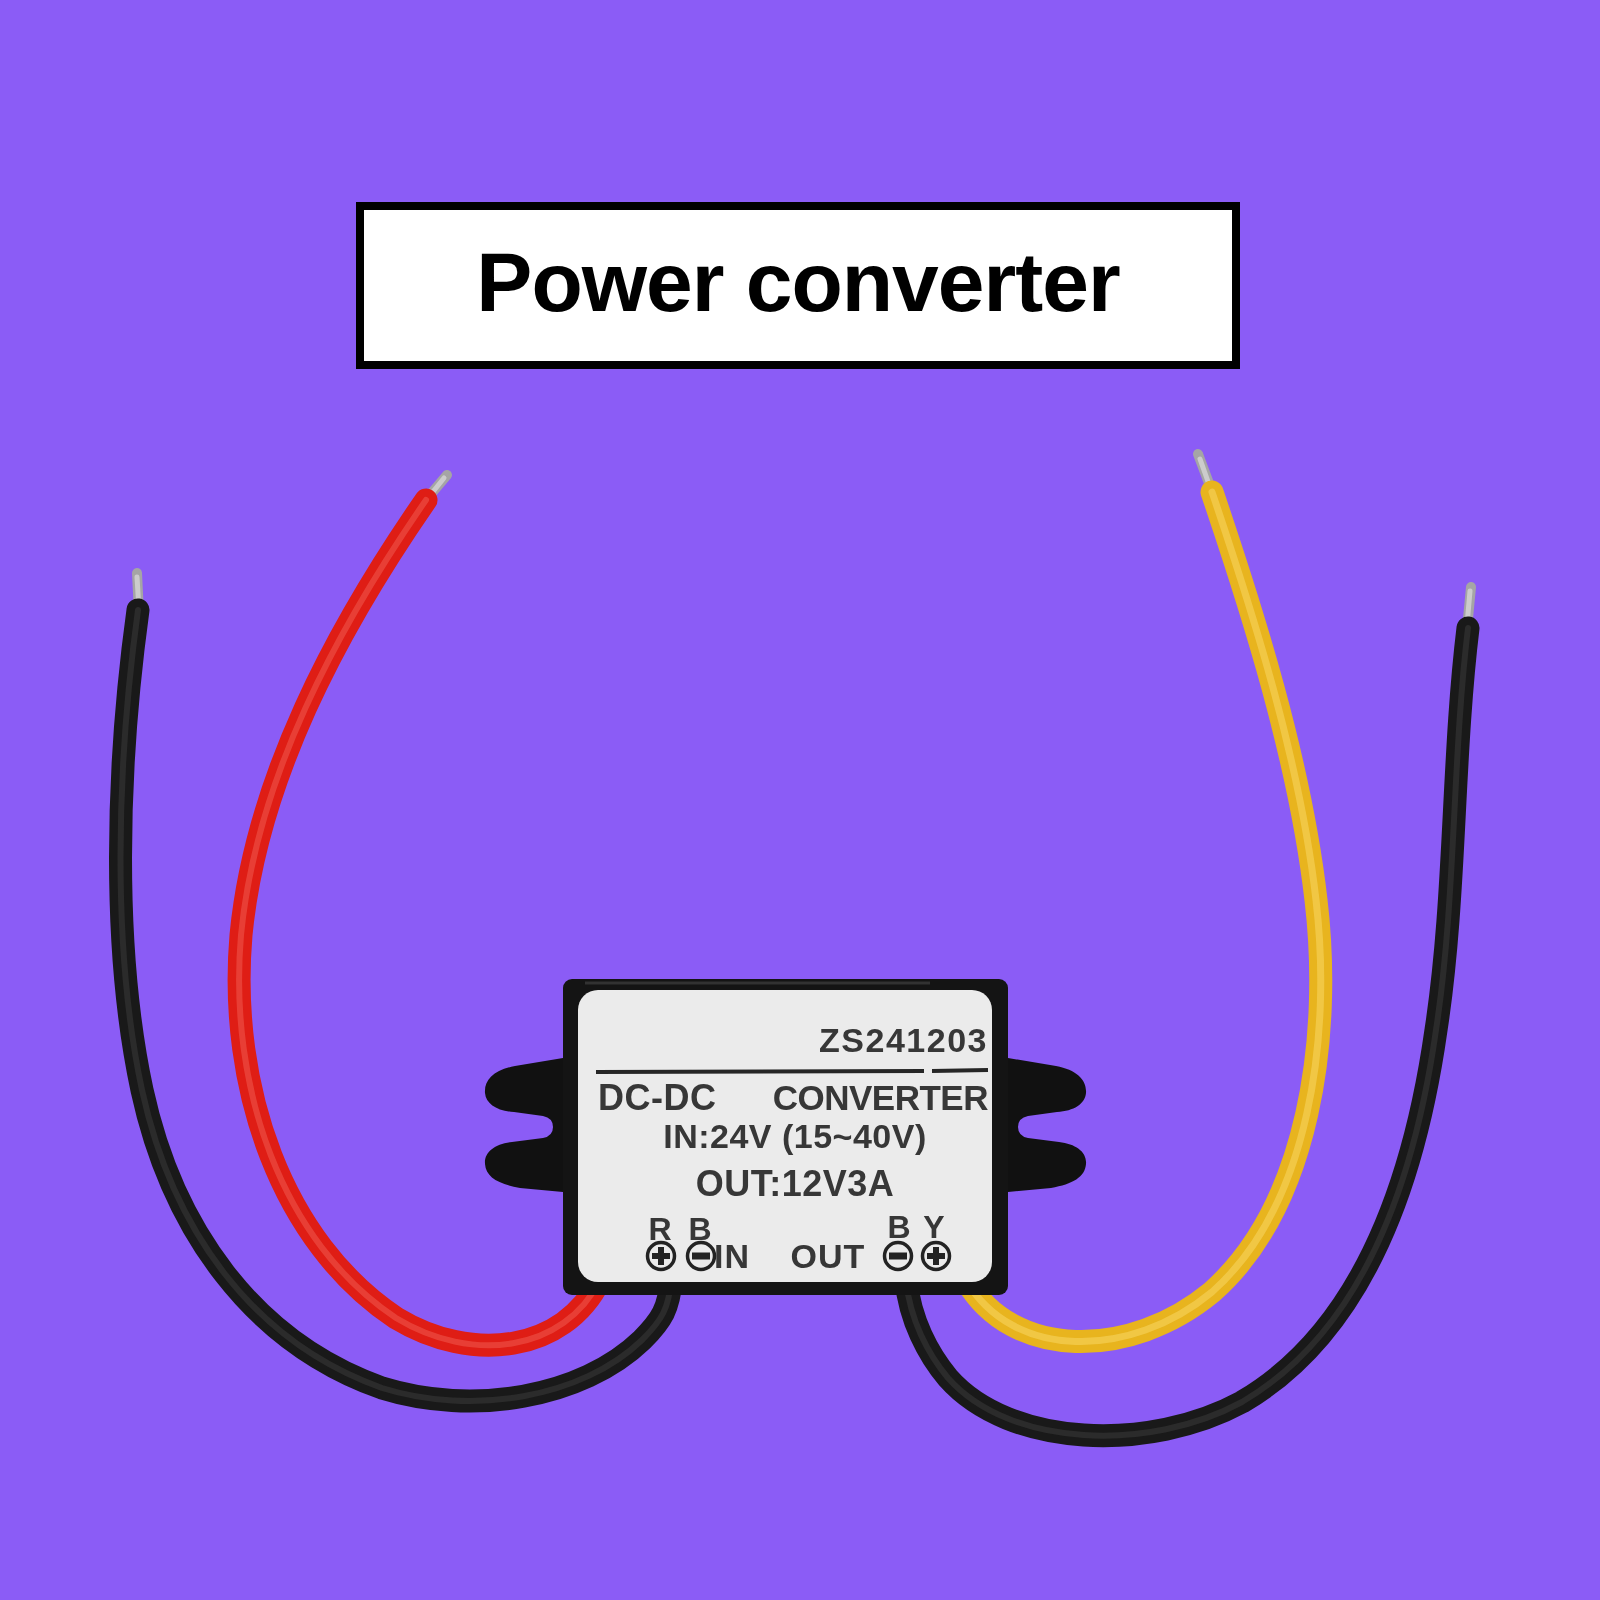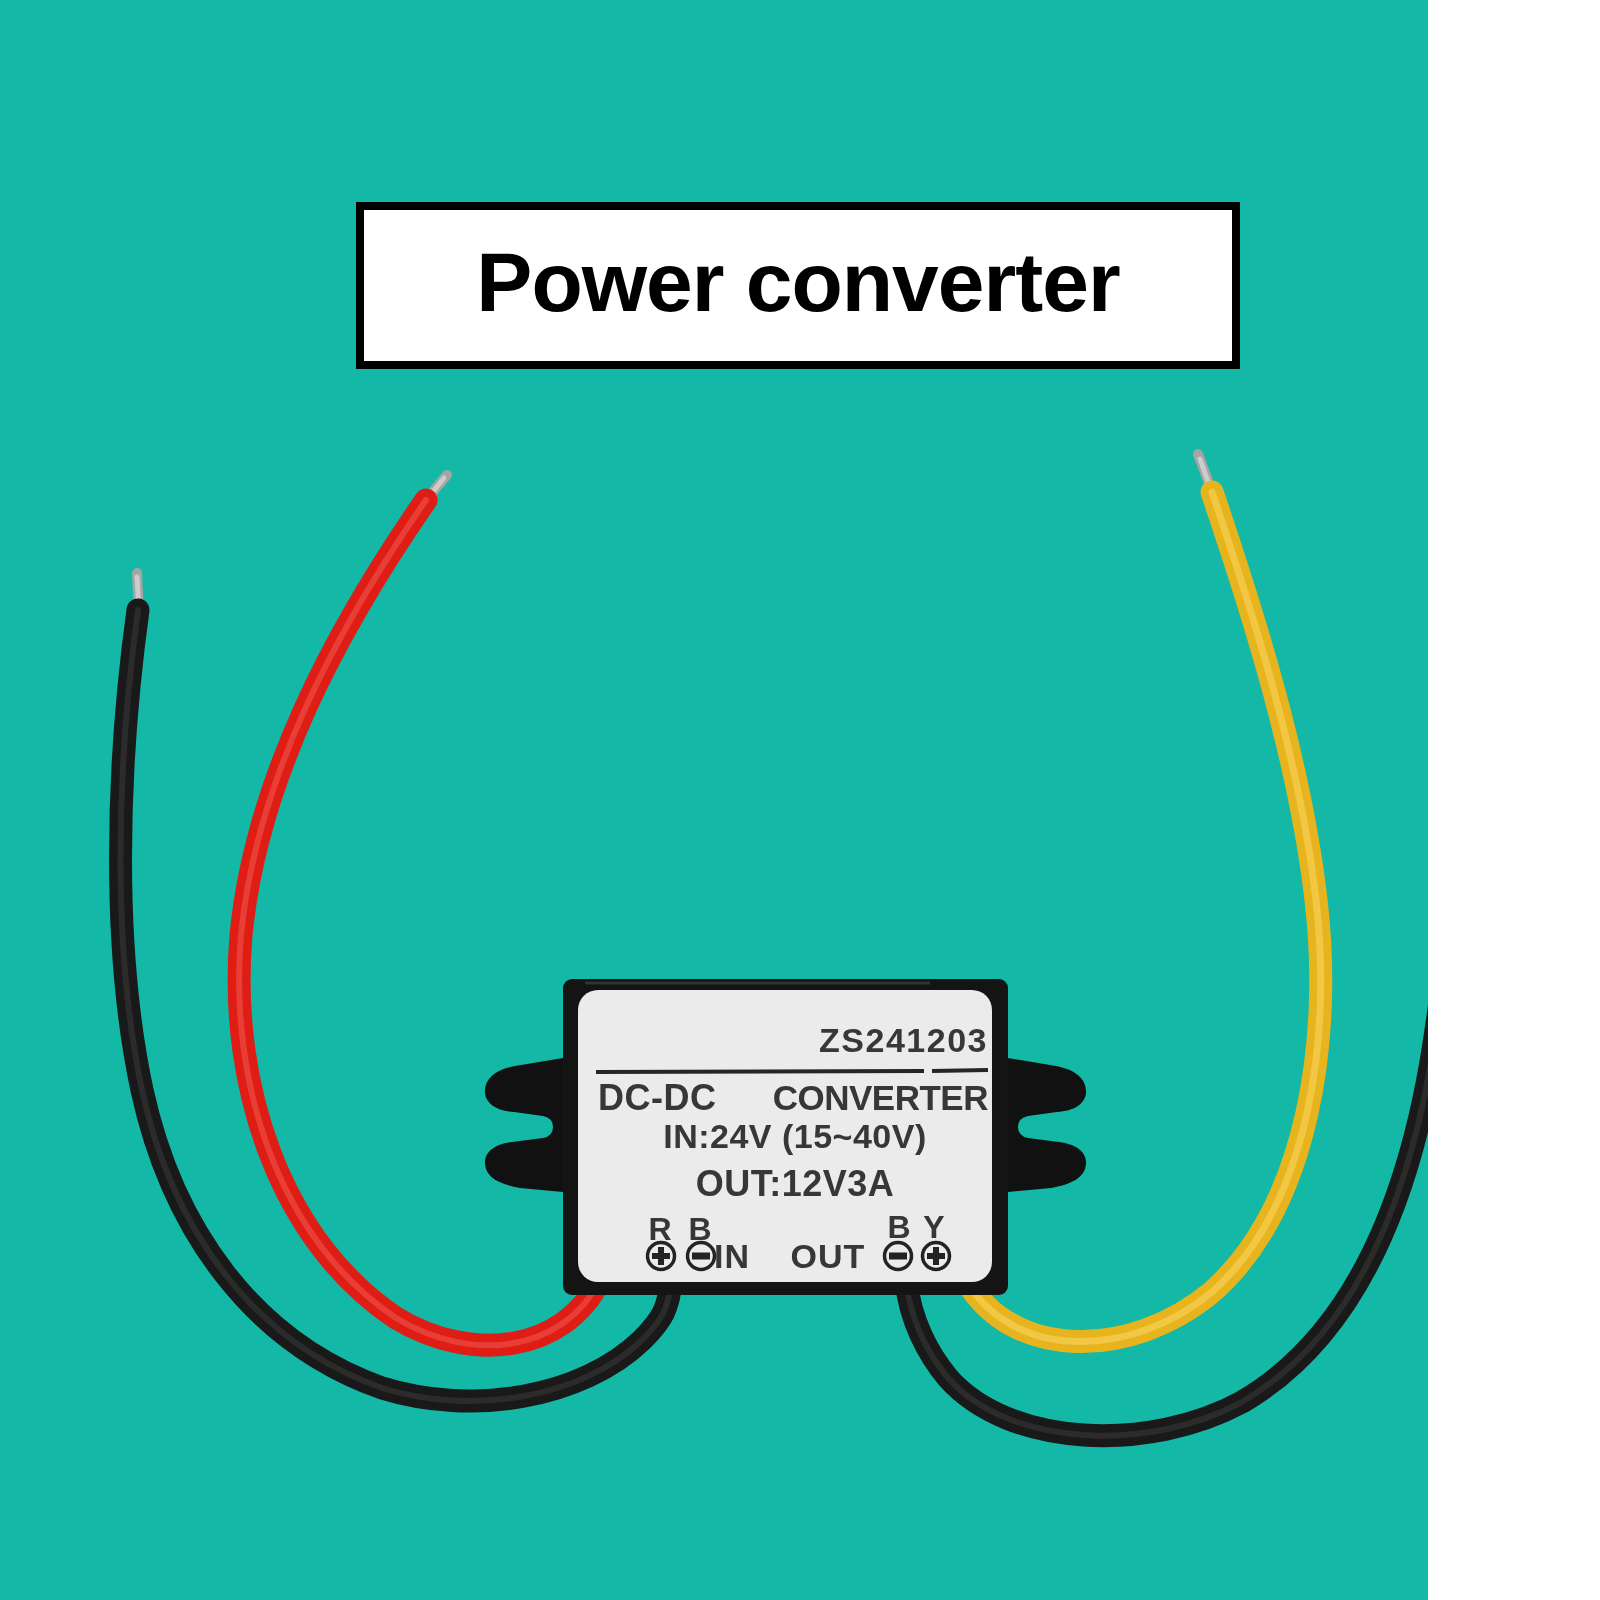--- a/index.html
+++ b/index.html
@@ -1,16 +1,16 @@
 <!DOCTYPE html>
 <html><head>
 <meta charset="utf-8">
 <style>
   html,body{margin:0;padding:0;background:#ffffff;}
-  .stage{width:1428px;height:1600px;position:relative;background:#14b8a6;overflow:hidden;}
+  .stage{width:1600px;height:1600px;position:relative;background:#8b5cf6;overflow:hidden;}
   svg{display:block;}
   text{font-family:"Liberation Sans","DejaVu Sans",sans-serif;}
   .title-text{font-weight:bold;font-size:84px;letter-spacing:-1px;}
   .stamp{font-weight:bold;fill-opacity:0.9;}
 </style>
 </head>
 <body>
 
 <div class="stage">
 <svg width="1600" height="1600" viewBox="0 0 1600 1600">

